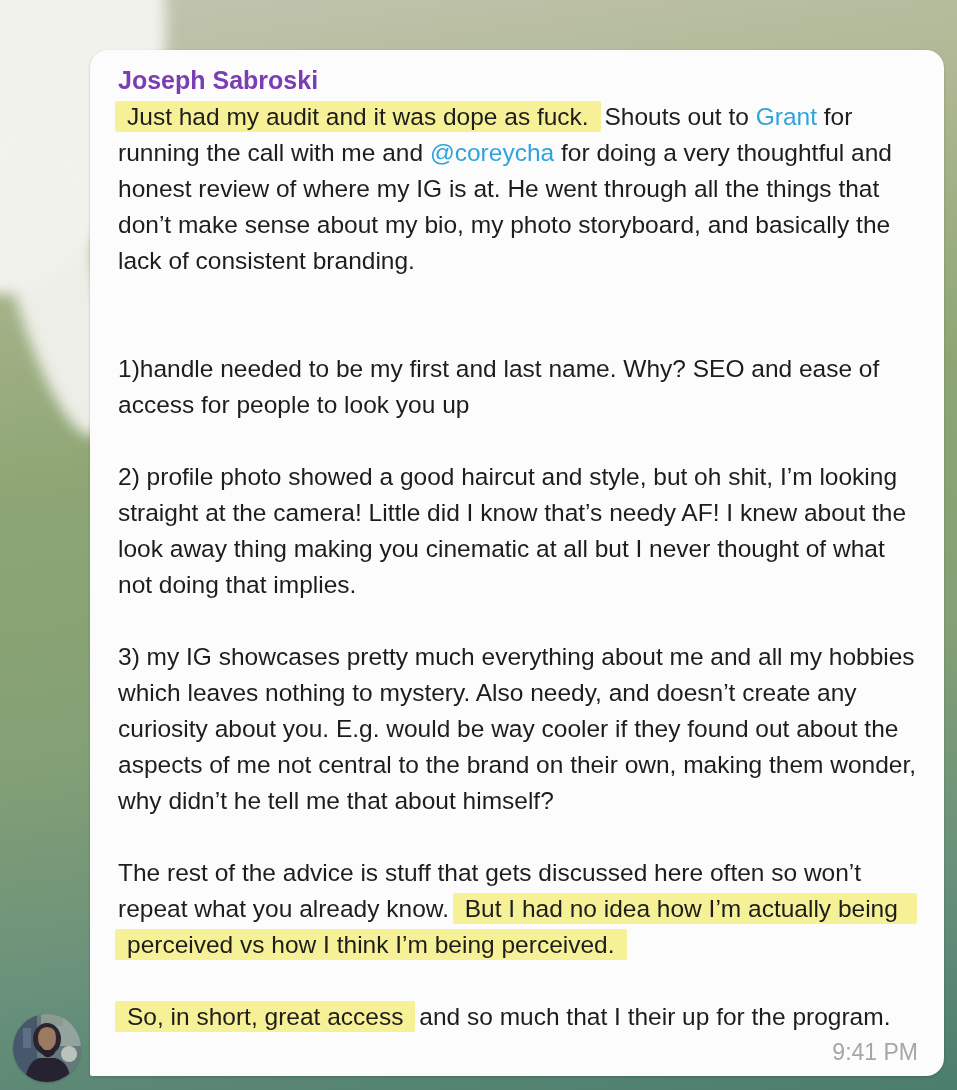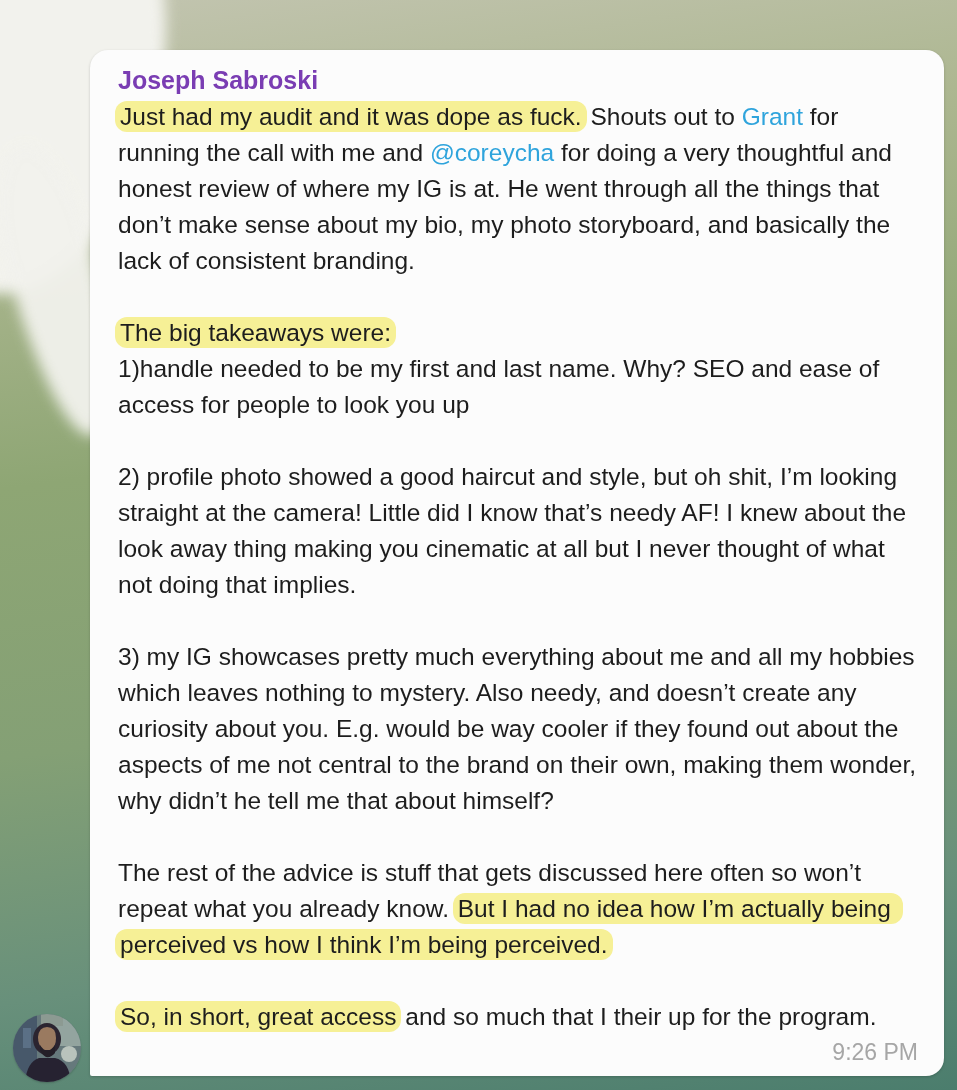--- a/index.html
+++ b/index.html
@@ -47,23 +47,23 @@
   .msg {
     margin-top: 2px;
     max-width: 808px;
     font-size: 24.5px;
     line-height: 36px;
     color: var(--text, #1d1d1d);
     white-space: pre-wrap;
   }
   .seg-highlight {
     background: var(--highlight, #f6f096);
-    padding: 2px 5px;
+    padding: 2px 12px;
     margin: 0 -3px;
-    border-radius: 12px;
+    border-radius: 2px;
     -webkit-box-decoration-break: clone;
     box-decoration-break: clone;
   }
   .seg-link { color: var(--link, #2fa4dc); cursor: pointer; }
   .time {
     position: absolute;
     right: 26px; bottom: 10px;
     font-size: 23px;
     color: var(--timestamp, #a6a6a6);
   }
@@ -86,32 +86,32 @@
   <div class="petal petal-1"></div>
   <div class="petal petal-2"></div>
 
   <div class="bubble">
     
 
     <div class="sender">Joseph Sabroski</div>
 
     <div class="msg"><span class="seg-highlight">Just had my audit and it was dope as fuck.</span><span class="seg-plain"> Shouts out to </span><span class="seg-link">Grant</span><span class="seg-plain"> for running the call with me and </span><span class="seg-link">@coreycha</span><span class="seg-plain"> for doing a very thoughtful and honest review of where my IG is at. He went through all the things that don’t make sense about my bio, my photo storyboard, and basically the lack of consistent branding.
 
-</span><span class="seg-highlight">The big takeaways were:</span><span class="seg-plain">
+</span><span class="seg-plain">
 1)handle needed to be my first and last name. Why? SEO and ease of access for people to look you up
 
 2) profile photo showed a good haircut and style, but oh shit, I’m looking straight at the camera! Little did I know that’s needy AF! I knew about the look away thing making you cinematic at all but I never thought of what not doing that implies.
 
 3) my IG showcases pretty much everything about me and all my hobbies which leaves nothing to mystery. Also needy, and doesn’t create any curiosity about you. E.g. would be way cooler if they found out about the aspects of me not central to the brand on their own, making them wonder, why didn’t he tell me that about himself?
 
 The rest of the advice is stuff that gets discussed here often so won’t repeat what you already know. </span><span class="seg-highlight">But I had no idea how I’m actually being perceived vs how I think I’m being perceived.</span><span class="seg-plain">
 
 </span><span class="seg-highlight">So, in short, great access</span><span class="seg-plain"> and so much that I their up for the program.</span></div>
 
-    <div class="time">9:26 PM</div>
+    <div class="time">9:41 PM</div>
   </div>
 
   <div class="avatar">
     <svg viewBox="0 0 68 68" width="68" height="68">
       <rect width="68" height="68" fill="#66797c"></rect>
       <rect x="0" width="24" height="68" fill="#47586a"></rect>
       <rect x="42" y="4" width="26" height="28" fill="#93a49f"></rect>
       <rect x="28" y="0" width="22" height="12" fill="#8c9a92"></rect>
       <circle cx="56" cy="40" r="8" fill="#b9c3bc"></circle>
       <rect x="10" y="14" width="8" height="20" fill="#5b7086"></rect>

